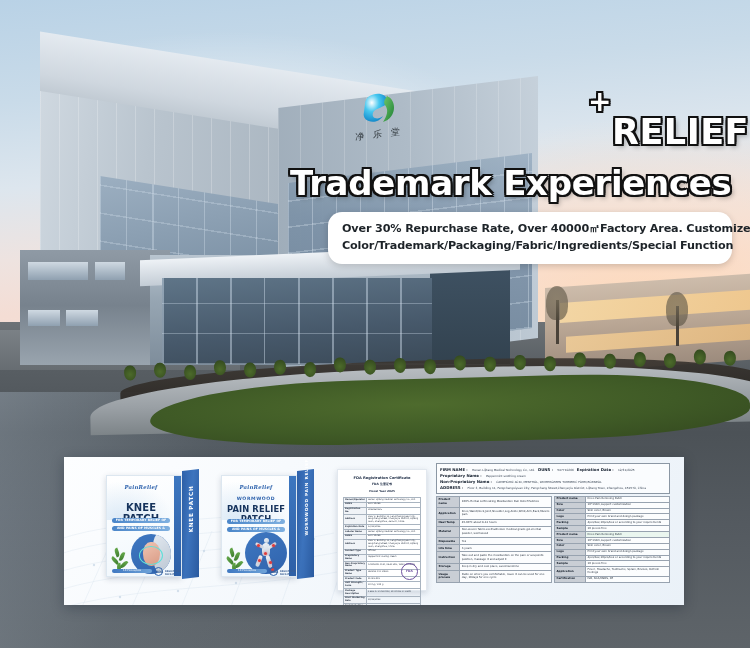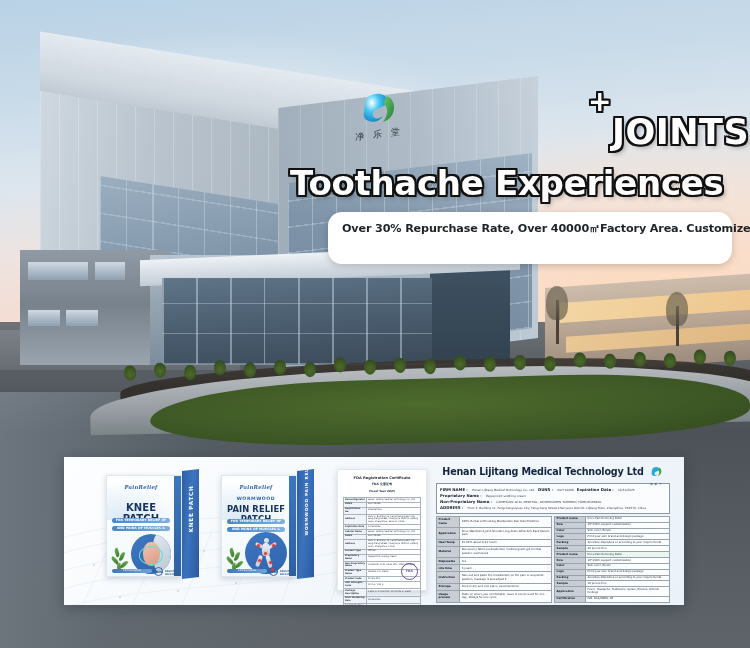--- a/index.html
+++ b/index.html
@@ -426,25 +426,26 @@
       <div class="shrub" style="left:486px;top:8px"></div>
         <div class="shrub" style="left:516px;top:7px"></div>
       <div class="shrub" style="left:546px;top:9px"></div>
         <div class="shrub" style="left:576px;top:6px"></div>
       <div class="shrub" style="left:606px;top:8px"></div>
     </div>
   </div>
 
   <div class="headline-wrap">
     <div class="h-plus">+</div>
-    <div class="h-years">JOINTS</div>
-    <div class="h-prod">Toothache Experiences</div>
+    <div class="h-years">RELIEF</div>
+    <div class="h-prod">Trademark Experiences</div>
 
     <div class="caption-pill">
       <div class="caption-line">Over 30% Repurchase Rate, Over 40000㎡Factory Area. Customized</div>
+      <div class="caption-line">Color/Trademark/Packaging/Fabric/Ingredients/Special Function</div>
     </div>
   </div>
 
   <div class="panel">
 
     <svg class="panel-mesh" viewBox="0 0 420 120">
       <g stroke="#b9ccdf" stroke-width=".5" fill="none" opacity=".8">
         <path d="M-10 40 C60 10, 160 20, 250 2"></path>
         <path d="M-10 55 C60 25, 160 35, 260 14"></path>
         <path d="M-10 72 C70 42, 170 52, 280 28"></path>
@@ -615,30 +616,20 @@
             <tr>
               <td class="k">End Marketing Date</td>
               <td>12/31/2025</td>
             </tr>
           </tbody>
       </table>
       <div class="cert-seal">FDA</div>
     </div>
 
     <div class="spec">
-      <div class="spec-head">
-        <div class="spec-title">Henan Lijitang Medical Technology Ltd</div>
-        <div class="spec-logo">
-          <svg width="15" height="13" viewBox="0 0 44 40">
-            <path d="M8 16 C8 4, 30 2, 30 13 C30 20, 18 19, 16 25 C14 31, 22 32, 26 28 C20 38, 4 34, 7 24 Z" fill="#23a9e0"></path>
-            <path d="M30 8 C40 12, 40 30, 26 34 C30 28, 32 22, 28 17 C26 14, 28 11, 30 8 Z" fill="#3fa84a"></path>
-          </svg>
-          <div class="spec-logo-cn">净 乐 堂</div>
-        </div>
-      </div>
 
       <div class="spec-info">
         <div class="spec-row">
           <span class="spec-k">FIRM NAME：</span>
           <span class="spec-v">Henan Lijitang Medical Technology Co., Ltd.</span>
           <span class="spec-k">DUNS：</span>
           <span class="spec-v">547710266</span>
           <span class="spec-k">Expiration Date：</span>
           <span class="spec-v">12/31/2025</span>
         </div>

